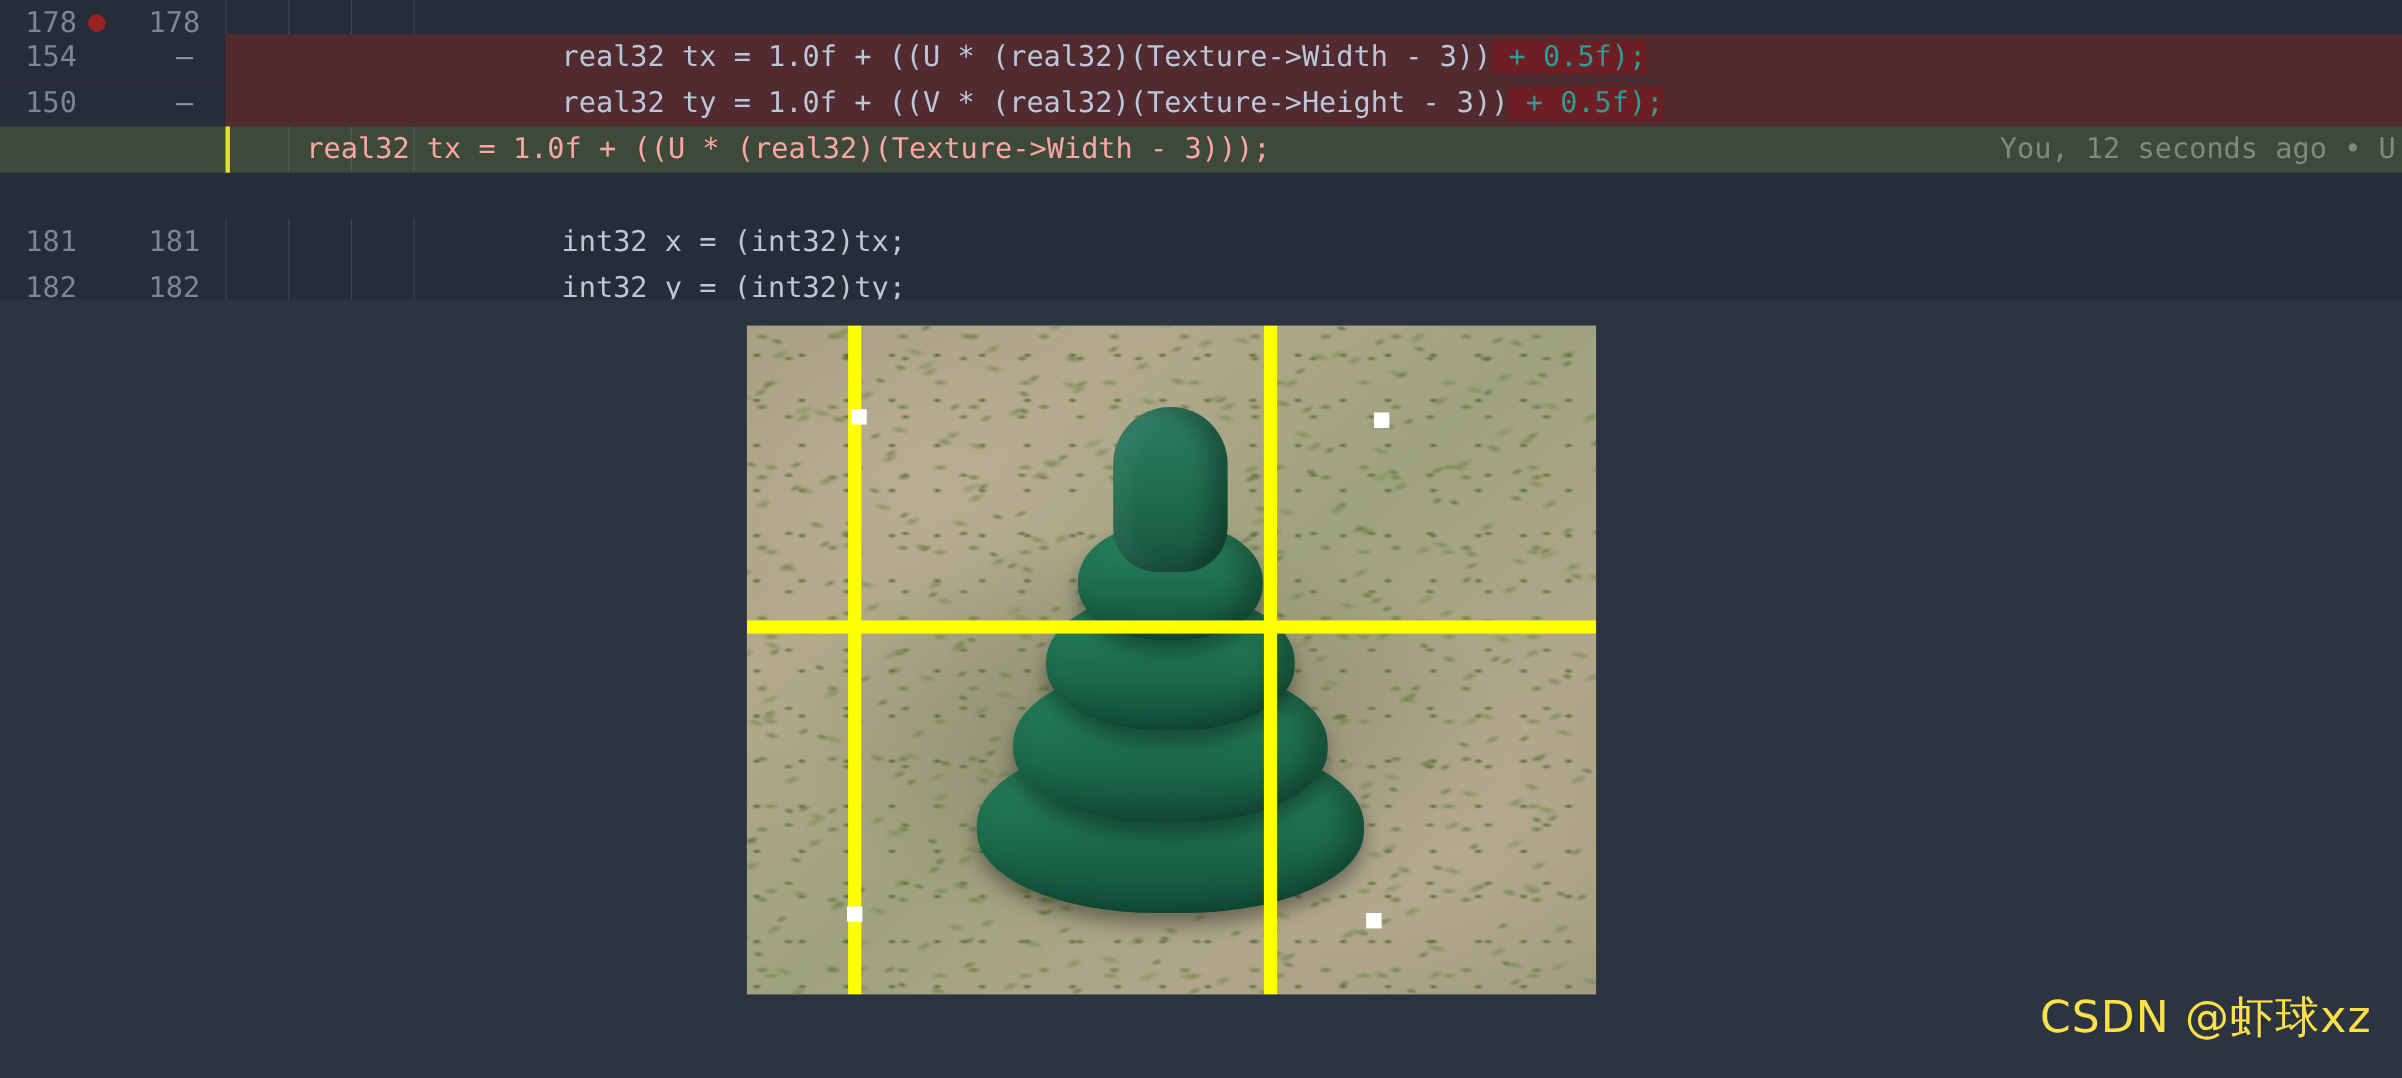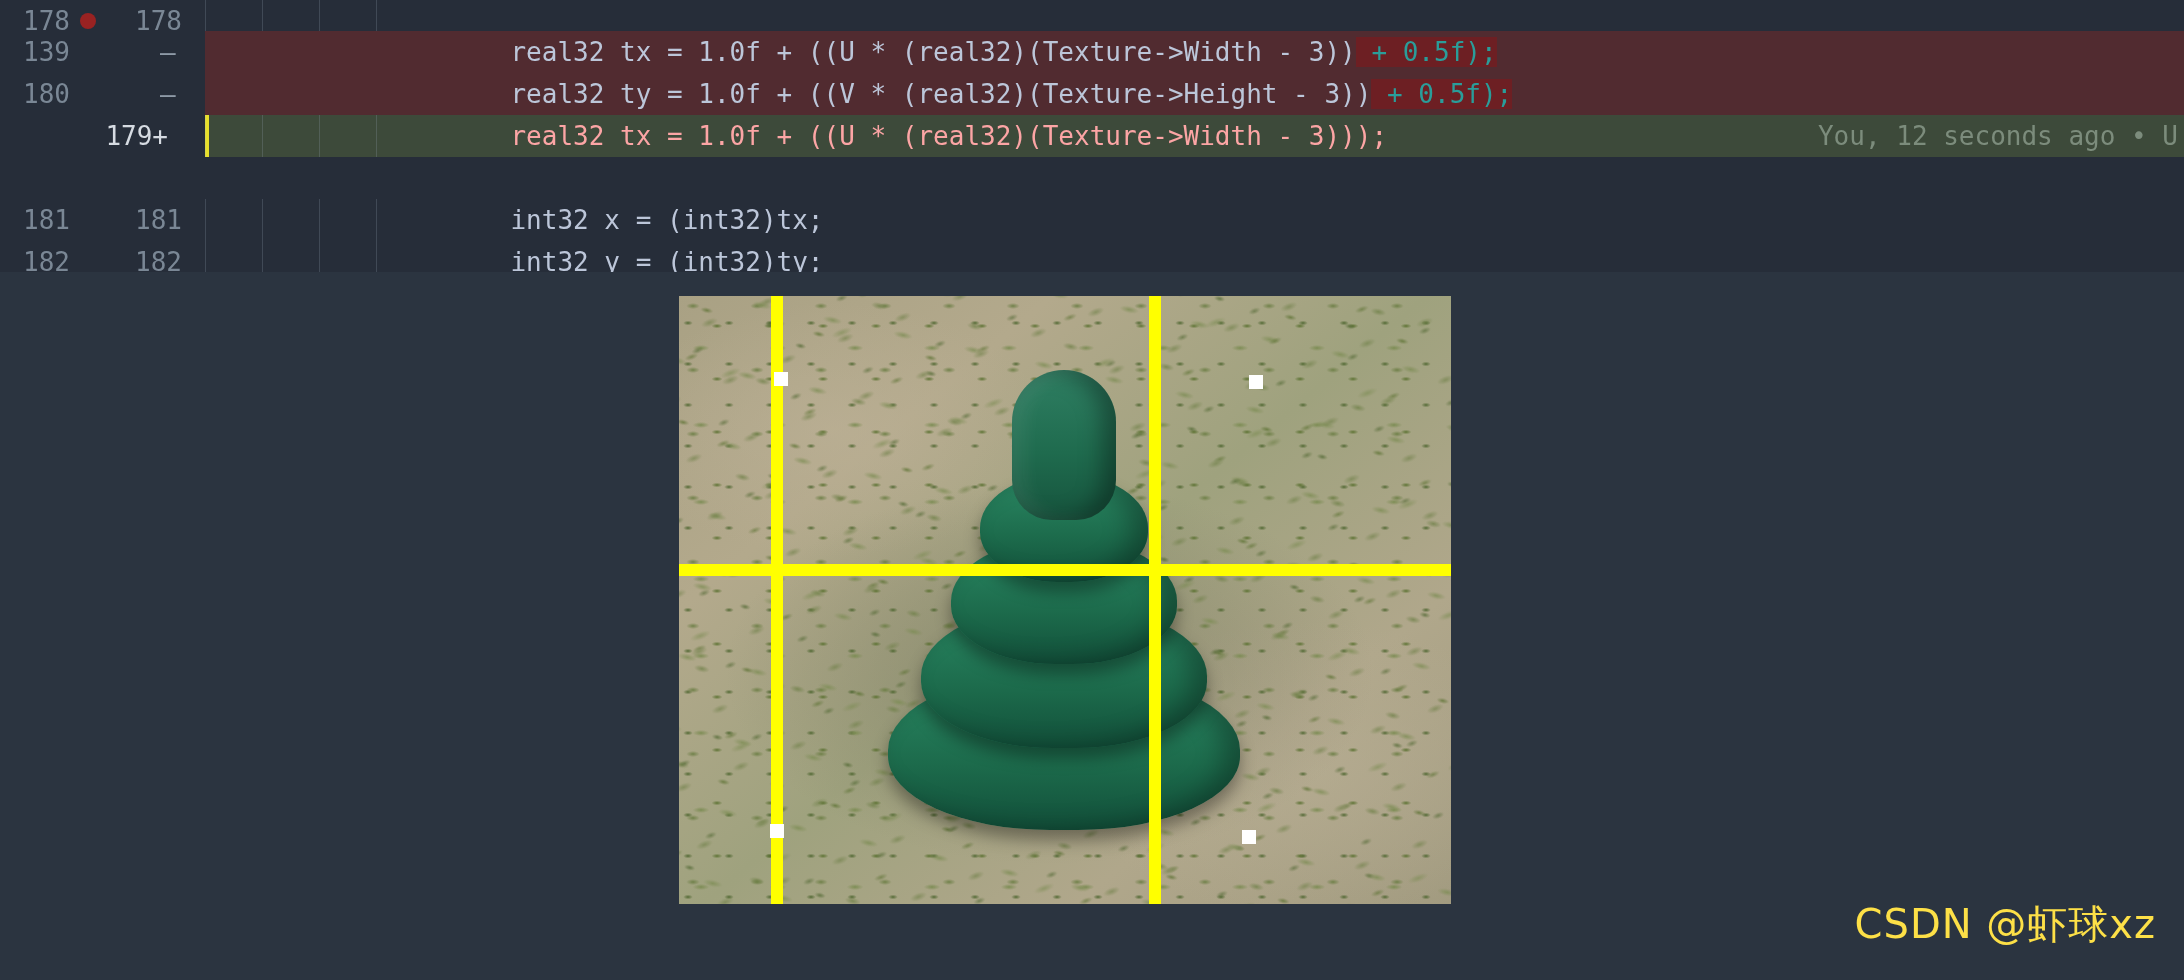--- a/index.html
+++ b/index.html
@@ -268,40 +268,37 @@
     </div>
     <div class="edge none"></div>
     <div class="guides">
       <i style="left:0px"></i><i style="left:57px"></i><i style="left:114px"></i><i style="left:171px"></i>
     </div>
     <div class="code"><span class="c-plain"></span></div>
   </div>
 
   <div class="diff-row row-del" style="top:31px">
     <div class="gutter">
-      <span class="ln-old">139</span>
+      <span class="ln-old">154</span>
       <span class="ln-mark" style="left:160px">—</span>
     </div>
     <div class="edge none"></div>
     <div class="code"><span class="c-plain">                real32 tx = 1.0f + ((U * (real32)(Texture-&gt;Width - 3))</span><span class="inline-del c-op"> + 0.5f);</span></div>
   </div>
 
   <div class="diff-row row-del" style="top:73px">
     <div class="gutter">
-      <span class="ln-old">180</span>
+      <span class="ln-old">150</span>
       <span class="ln-mark" style="left:160px">—</span>
     </div>
     <div class="edge none"></div>
     <div class="code"><span class="c-plain">                real32 ty = 1.0f + ((V * (real32)(Texture-&gt;Height - 3))</span><span class="inline-del c-op"> + 0.5f);</span></div>
   </div>
 
   <div class="diff-row row-add" style="top:115px">
-    <div class="gutter">
-      <span class="ln-new strong" style="left:86px">179+</span>
-    </div>
     <div class="edge yellow"></div>
     <div class="guides">
       <i style="left:0px"></i><i style="left:57px"></i><i style="left:114px"></i><i style="left:171px"></i>
     </div>
     <div class="code"><span class="c-typeg">                real32 tx = 1.0f + ((U * (real32)(Texture-&gt;Width - 3)));</span></div>
     <div class="blame">You, 12 seconds ago • U</div>
   </div>
 
 
   <div class="diff-row row-ctx" style="top:199px">

